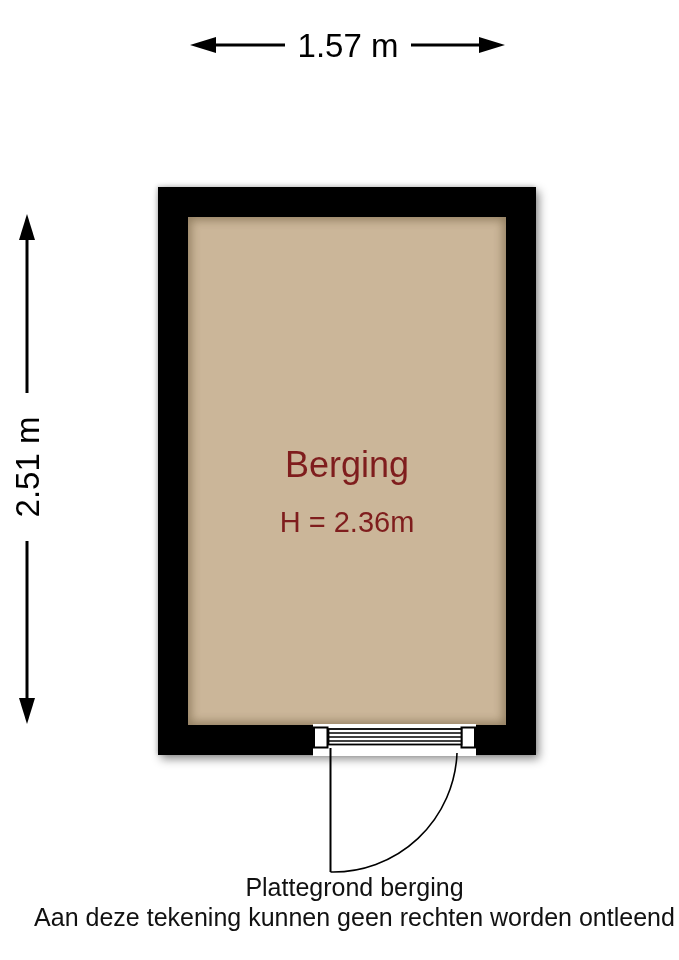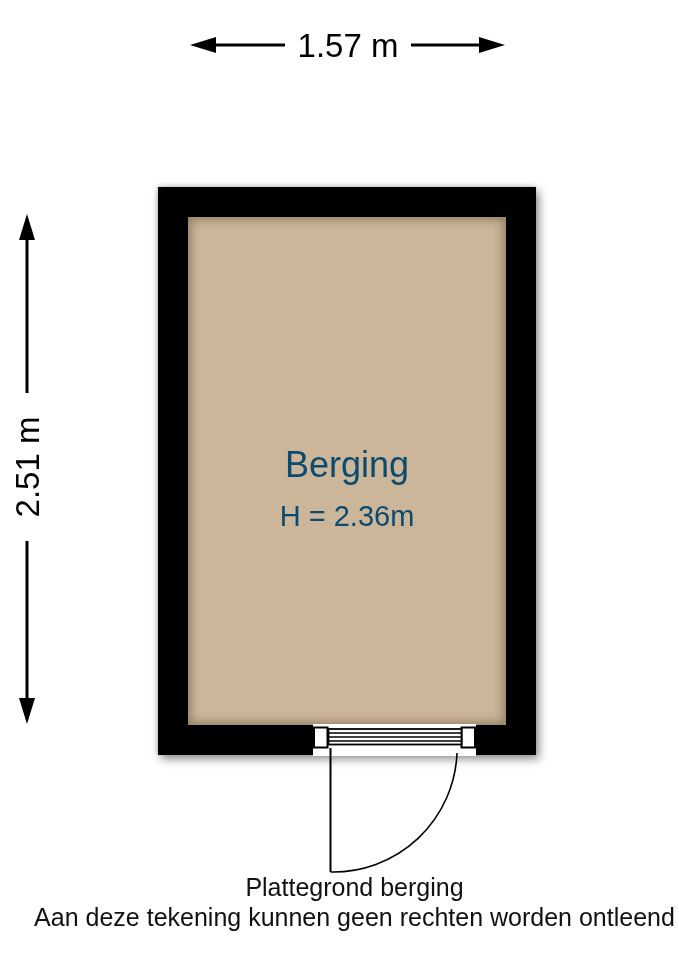--- a/index.html
+++ b/index.html
@@ -18,23 +18,23 @@
   .room{
     position:absolute;left:158px;top:187px;width:378px;height:568px;
     background:var(--wall,#000000);
     box-shadow:3px 4px 9px rgba(0,0,0,0.45), -1px -1px 4px rgba(0,0,0,0.18);
   }
   .floor{
     position:absolute;left:30px;top:30px;right:30px;bottom:30px;
     background:var(--floor,#cbb699);
     box-shadow:inset 0 0 10px 3px rgba(62,44,16,0.40);
   }
-  .room-label{position:absolute;top:226px;left:0;width:100%;text-align:center;color:#0c4a6e;}
+  .room-label{position:absolute;top:226px;left:0;width:100%;text-align:center;color:#7f1d1d;}
   .room-name{font-size:36px;line-height:44px;}
-  .room-height{font-size:29px;line-height:38px;margin-top:10px;}
+  .room-height{font-size:29px;line-height:38px;margin-top:16px;}
 
   #door-svg{position:absolute;left:300px;top:715px;}
   .door-stroke{stroke:#000;fill:#fff;}
   .door-thin{stroke:#000;fill:none;}
 
   .captions{
     position:absolute;left:0;top:872px;width:679px;text-align:center;
     transform:translateX(15px);color:#111;
   }
   .caption-title{font-size:25px;line-height:30px;}

